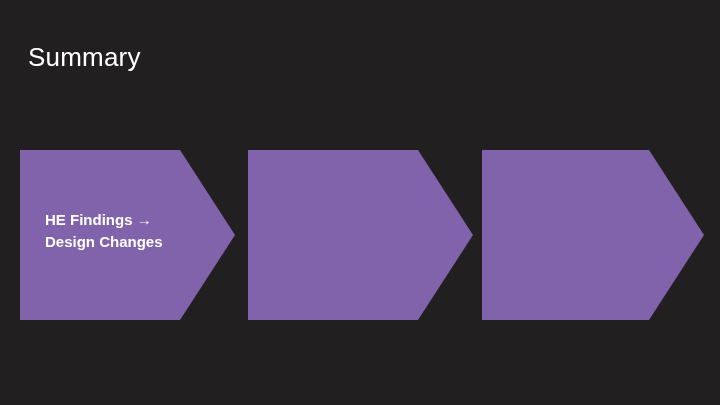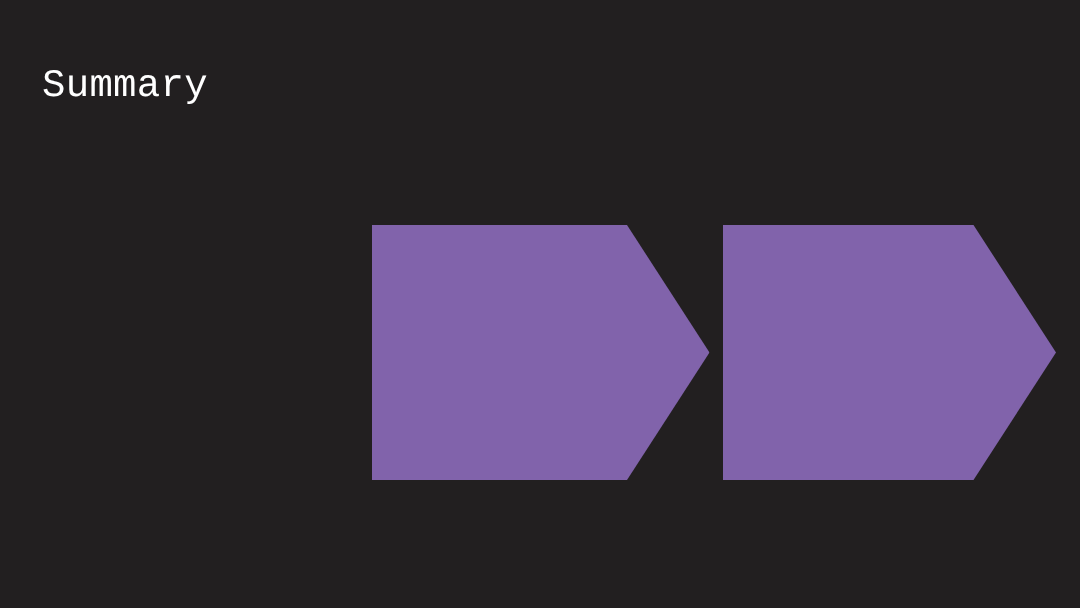--- a/index.html
+++ b/index.html
@@ -6,21 +6,21 @@
     margin: 0;
     padding: 0;
     background: #221f20;
   }
   #slide {
     position: relative;
     width: 720px;
     height: 405px;
     background: #221f20;
     overflow: hidden;
-    font-family: Liberation Mono, monospace;
+    font-family: Liberation Sans, sans-serif;
   }
   #title {
     position: absolute;
     left: 28px;
     top: 42px;
     font-size: 26px;
     color: #ffffff;
     letter-spacing: 0.2px;
     white-space: pre;
   }
@@ -53,20 +53,27 @@
   
   #chev3 { left: 482px; width: 222px; }
 </style>
 </head>
 <body>
 
 <div id="slide">
 
   <div id="title">Summary</div>
 
+  <div class="chev-wrap" id="chev1">
+    <svg class="chev" viewBox="0 0 215 170" preserveAspectRatio="none">
+      <polygon points="0,0 160,0 215,85 160,170 0,170" fill="#8163ab"></polygon>
+    </svg>
+    <div class="chev-label" id="chev1-label">HE Findings →
+Design Changes</div>
+  </div>
 
   <div class="chev-wrap" id="chev2">
     <svg class="chev" viewBox="0 0 225 170" preserveAspectRatio="none">
       <polygon points="0,0 170,0 225,85 170,170 0,170" fill="#8163ab"></polygon>
     </svg>
     <div class="chev-label" id="chev2-label">Prototype Tools</div>
   </div>
 
   <div class="chev-wrap" id="chev3">
     <svg class="chev" viewBox="0 0 222 170" preserveAspectRatio="none">

